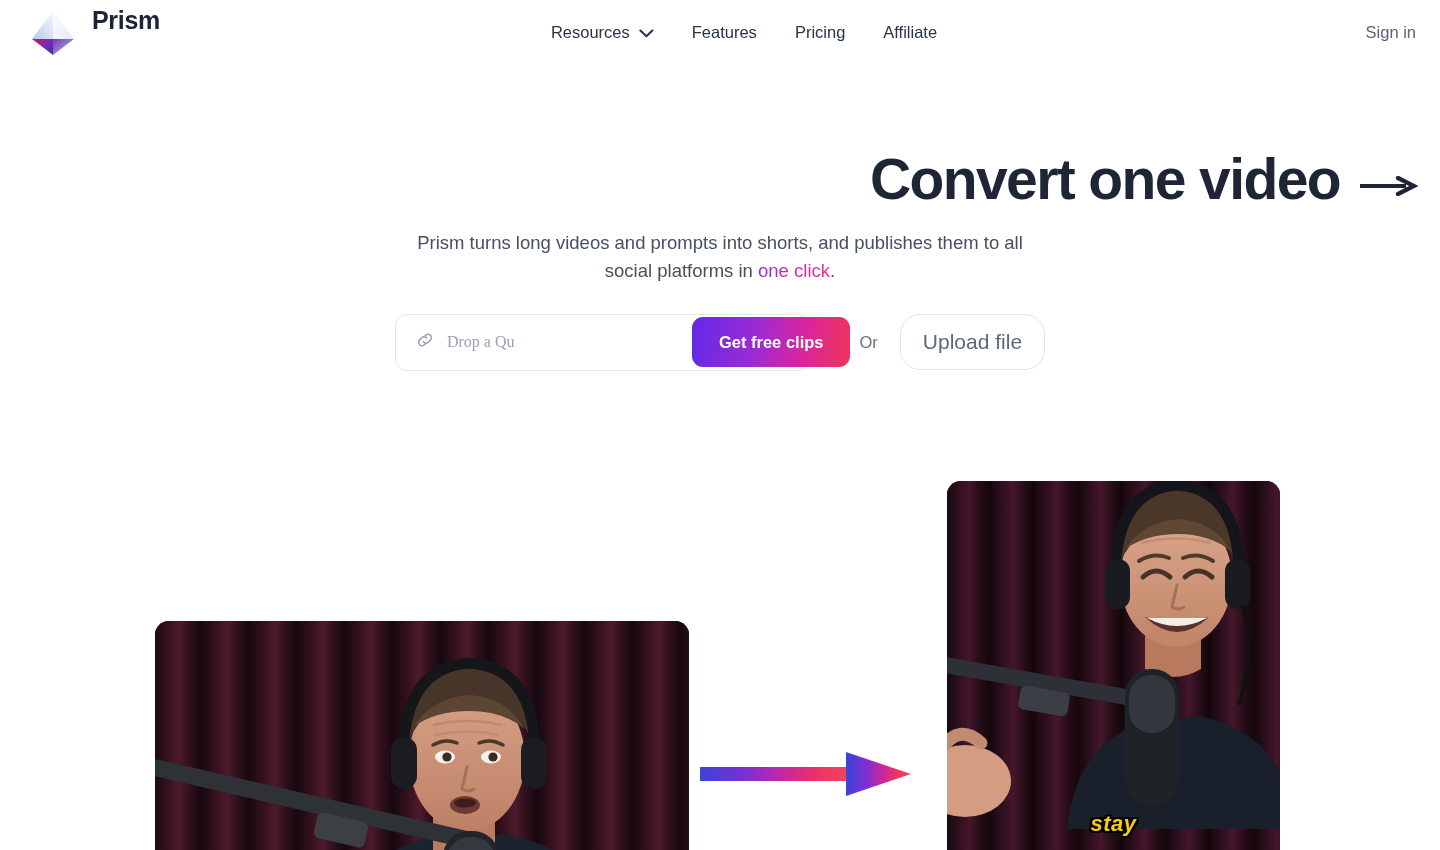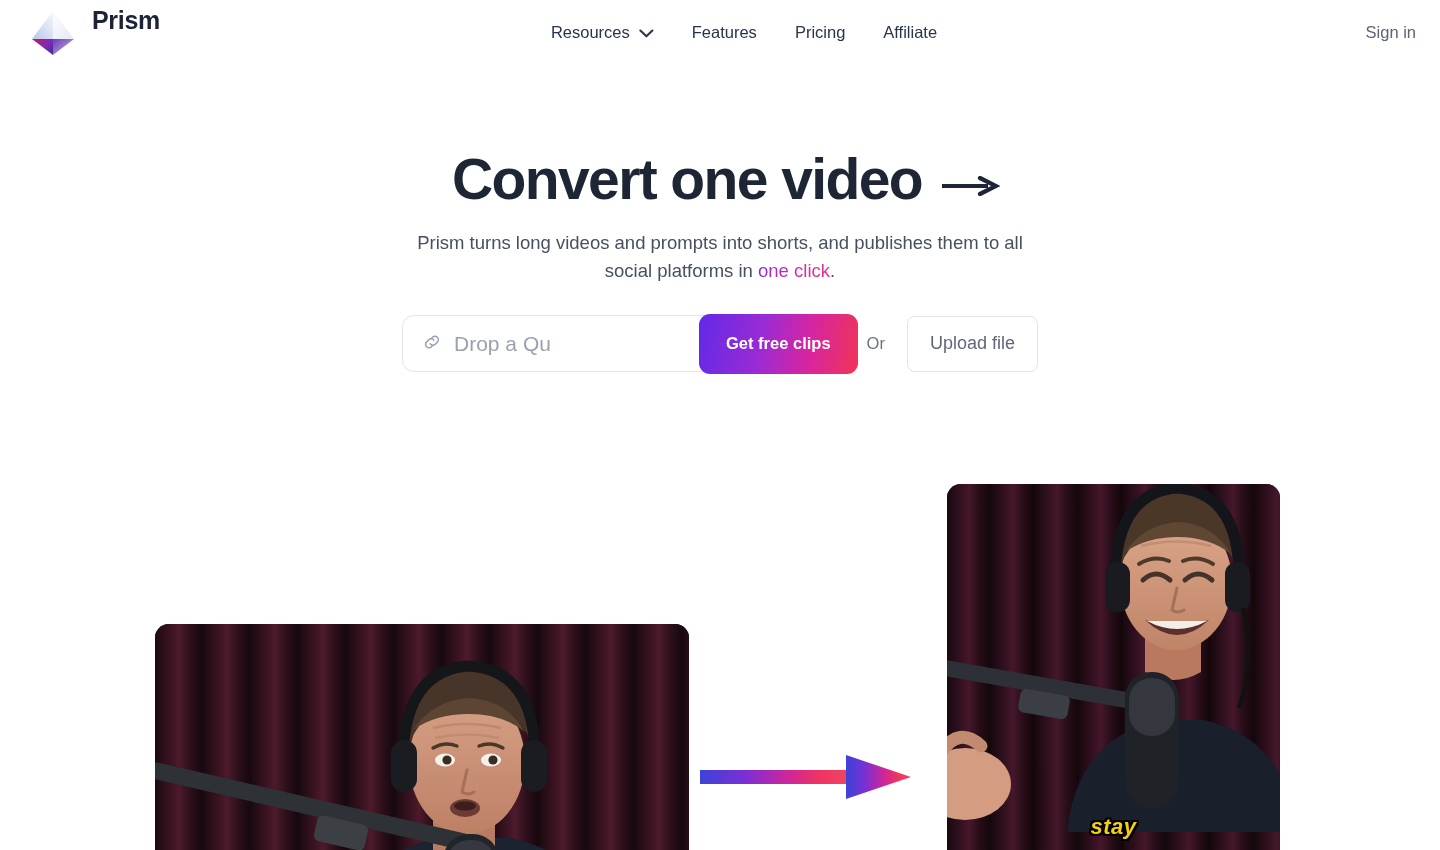--- a/index.html
+++ b/index.html
@@ -59,21 +59,21 @@
     border-radius:999px;
     font-size:13px; font-weight:700; letter-spacing:0.4px;
     padding:7px 17px 6px;
     line-height:1;
   }
 
   .headline {
     margin-top:20px;
     font-size:57px; font-weight:800; letter-spacing:-1.6px;
     color:#1e2636; line-height:1.08;
-    display:flex; align-items:center; justify-content:center; gap:0;
+    display:flex; align-items:center; justify-content:flex-end; gap:0;
     white-space:nowrap;
     padding-left:34px;
   }
   .headline .arrow-ch {
     display:inline-block; margin:0 22px 0 18px;
     position:relative; top:-3px;
   }
   .grad-text {
     background:linear-gradient(90deg,#6d2ae2 0%,#a32dc8 35%,#e0219c 62%,#ef3152 100%);
     -webkit-background-clip:text; background-clip:text;
@@ -103,40 +103,40 @@
     border:1.6px solid #e2e5ea; border-radius:12px;
     background:#fff;
     display:flex; align-items:center;
     padding-left:19px;
     position:relative;
     margin-right:-118px;
   }
   .link-icon { flex:0 0 auto; display:block; margin-right:12px; }
   .url-input {
     border:none; outline:none; background:transparent;
-    font-size:21px; color:#c2410c; width:230px;
-    font-family:Liberation Sans, sans-serif;
+    font-size:16px; color:#c2410c; width:230px;
+    font-family:Liberation Serif, serif;
   }
   .url-input::placeholder { color:#9aa2b0; }
 
   .cta-btn {
-    height:60px;
+    height:50px;
     border:none; border-radius:11px;
     background:linear-gradient(100deg,#6229e8 0%,#9b2bd4 40%,#d9259d 70%,#ef3556 100%);
     color:#fff; font-size:16.5px; font-weight:700;
     padding:0 27px; cursor:pointer;
     position:relative; z-index:2;
     font-family:"Liberation Sans", sans-serif;
     white-space:nowrap;
   }
   .or-text { font-size:16.5px; color:#6b7280; margin:0 22px 0 9px; }
   .upload-btn {
-    height:56px; border:1.6px solid #e2e5ea; border-radius:8px;
+    height:56px; border:1.6px solid #e2e5ea; border-radius:20px;
     background:#fff; color:#5e6878;
-    font-size:18px; padding:0 22px; cursor:pointer;
+    font-size:21px; padding:0 22px; cursor:pointer;
     font-family:"Liberation Sans", sans-serif;
     white-space:nowrap;
   }
 
   
   .showcase { position:relative; height:380px; margin-top:72px; }
 
   .thumb-left {
     position:absolute; left:155px; top:178px;
     width:534px; height:300px;

